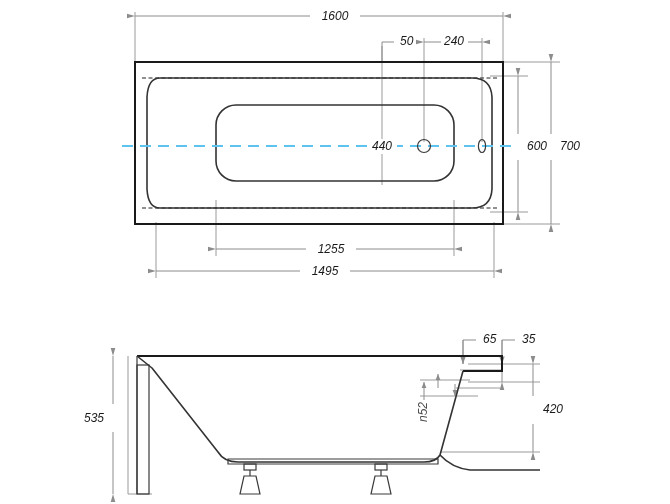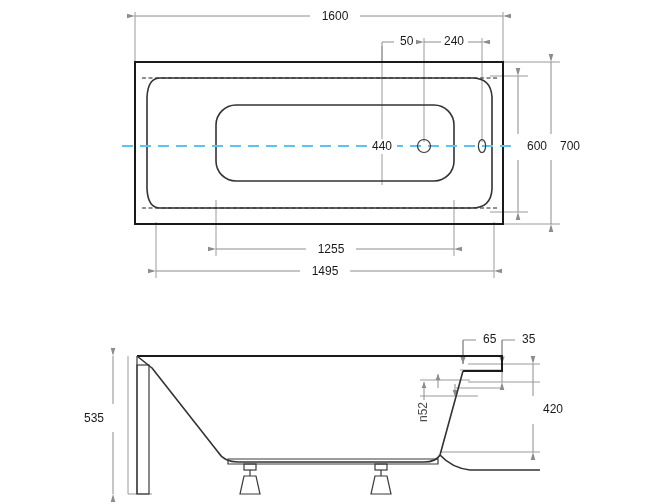--- a/index.html
+++ b/index.html
@@ -13,20 +13,21 @@
     font-family: "Liberation Sans", sans-serif;
     overflow: hidden;
     position: relative;
   }
   #drawing-root {
     position: absolute;
     left: 0;
     top: 0;
     width: 670px;
     height: 504px;
+    font-style: italic;
   }
   svg.tech-drawing {
     display: block;
     width: 670px;
     height: 504px;
     background: #ffffff;
   }
   .dim-text {
     font-family: "Liberation Sans", sans-serif;
     font-size: 12px;

